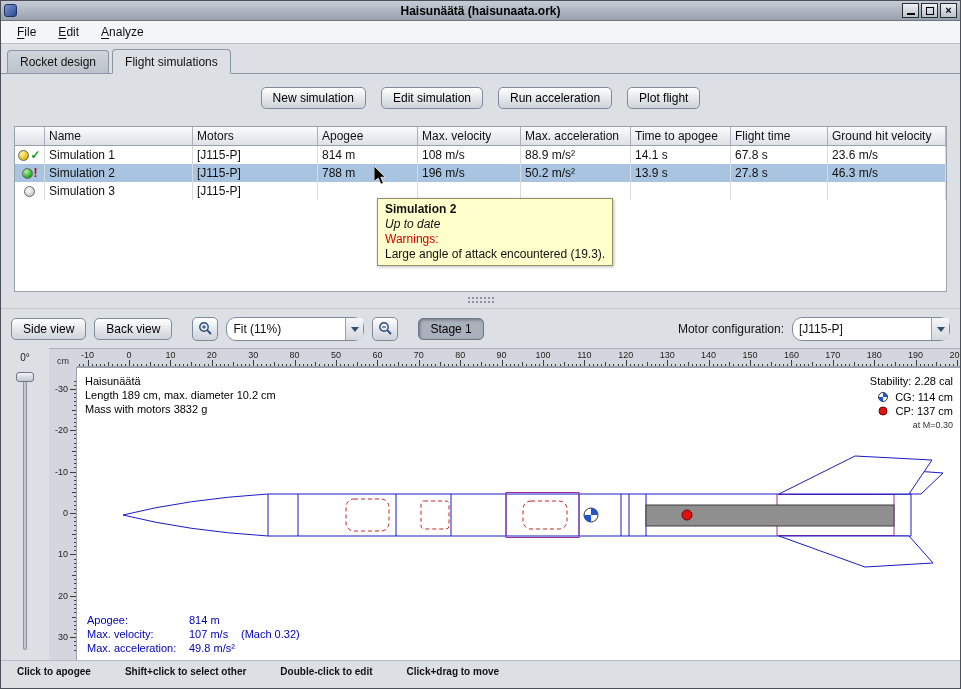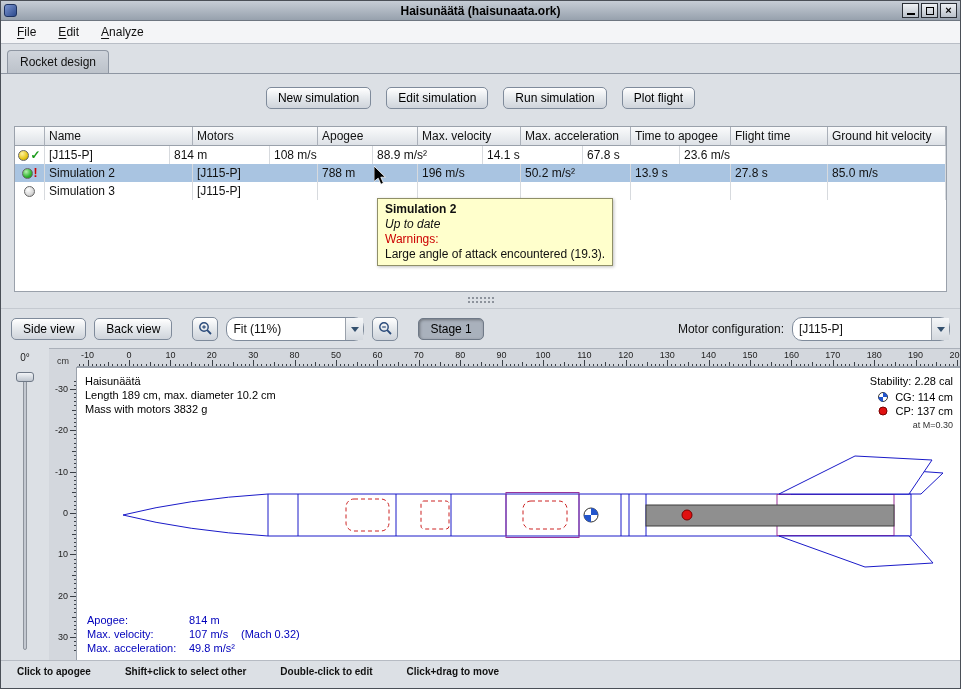--- a/index.html
+++ b/index.html
@@ -129,26 +129,27 @@
   </div>
 
   <div class="menubar">
       <div class="menu-item"><u>F</u>ile</div>
       <div class="menu-item"><u>E</u>dit</div>
       <div class="menu-item"><u>A</u>nalyze</div>
     </div>
 
   <div class="tabbar">
       <div class="tab">Rocket design</div>
+      <div class="tab active">Flight simulations</div>
     </div>
 
   <div class="sim-toolbar">
       <button class="btn">New simulation</button>
       <button class="btn">Edit simulation</button>
-      <button class="btn">Run simulation</button>
+      <button class="btn">Run acceleration</button>
       <button class="btn">Plot flight</button>
     </div>
 
   <div class="table-region">
     <div class="thead">
         <div class="th c0"></div>
         <div class="th c1">Name</div>
         <div class="th c2">Motors</div>
         <div class="th c3">Apogee</div>
         <div class="th c4">Max. velocity</div>
@@ -156,41 +157,42 @@
         <div class="th c6">Time to apogee</div>
         <div class="th c7">Flight time</div>
         <div class="th c8">Ground hit velocity</div>
       </div>
     <div class="tbody">
         <div class="tr">
           <div class="td c0 status-cell">
             <span class="ball yellow"></span>
             <span class="mark check">✓</span>
           </div>
+          <div class="td c1">Simulation 1</div>
           <div class="td c2">[J115-P]</div>
           <div class="td c3">814 m</div>
           <div class="td c4">108 m/s</div>
           <div class="td c5">88.9 m/s²</div>
           <div class="td c6">14.1 s</div>
           <div class="td c7">67.8 s</div>
           <div class="td c8">23.6 m/s</div>
         </div>
         <div class="tr selected">
           <div class="td c0 status-cell">
             <span class="ball green"></span>
             <span class="mark warn">!</span>
           </div>
           <div class="td c1">Simulation 2</div>
           <div class="td c2">[J115-P]</div>
           <div class="td c3">788 m</div>
           <div class="td c4">196 m/s</div>
           <div class="td c5">50.2 m/s²</div>
           <div class="td c6">13.9 s</div>
           <div class="td c7">27.8 s</div>
-          <div class="td c8">85.0 m/s</div>
+          <div class="td c8">46.3 m/s</div>
         </div>
         <div class="tr">
           <div class="td c0 status-cell">
             <span class="ball gray"></span>
           </div>
           <div class="td c1">Simulation 3</div>
           <div class="td c2">[J115-P]</div>
           <div class="td c3"></div>
           <div class="td c4"></div>
           <div class="td c5"></div>

